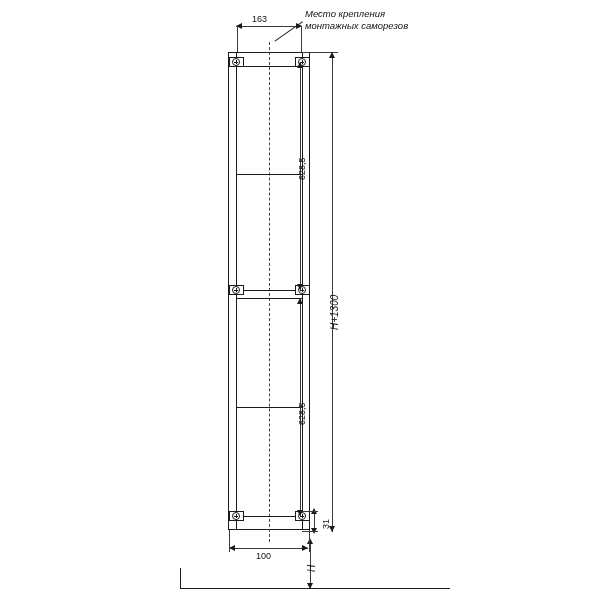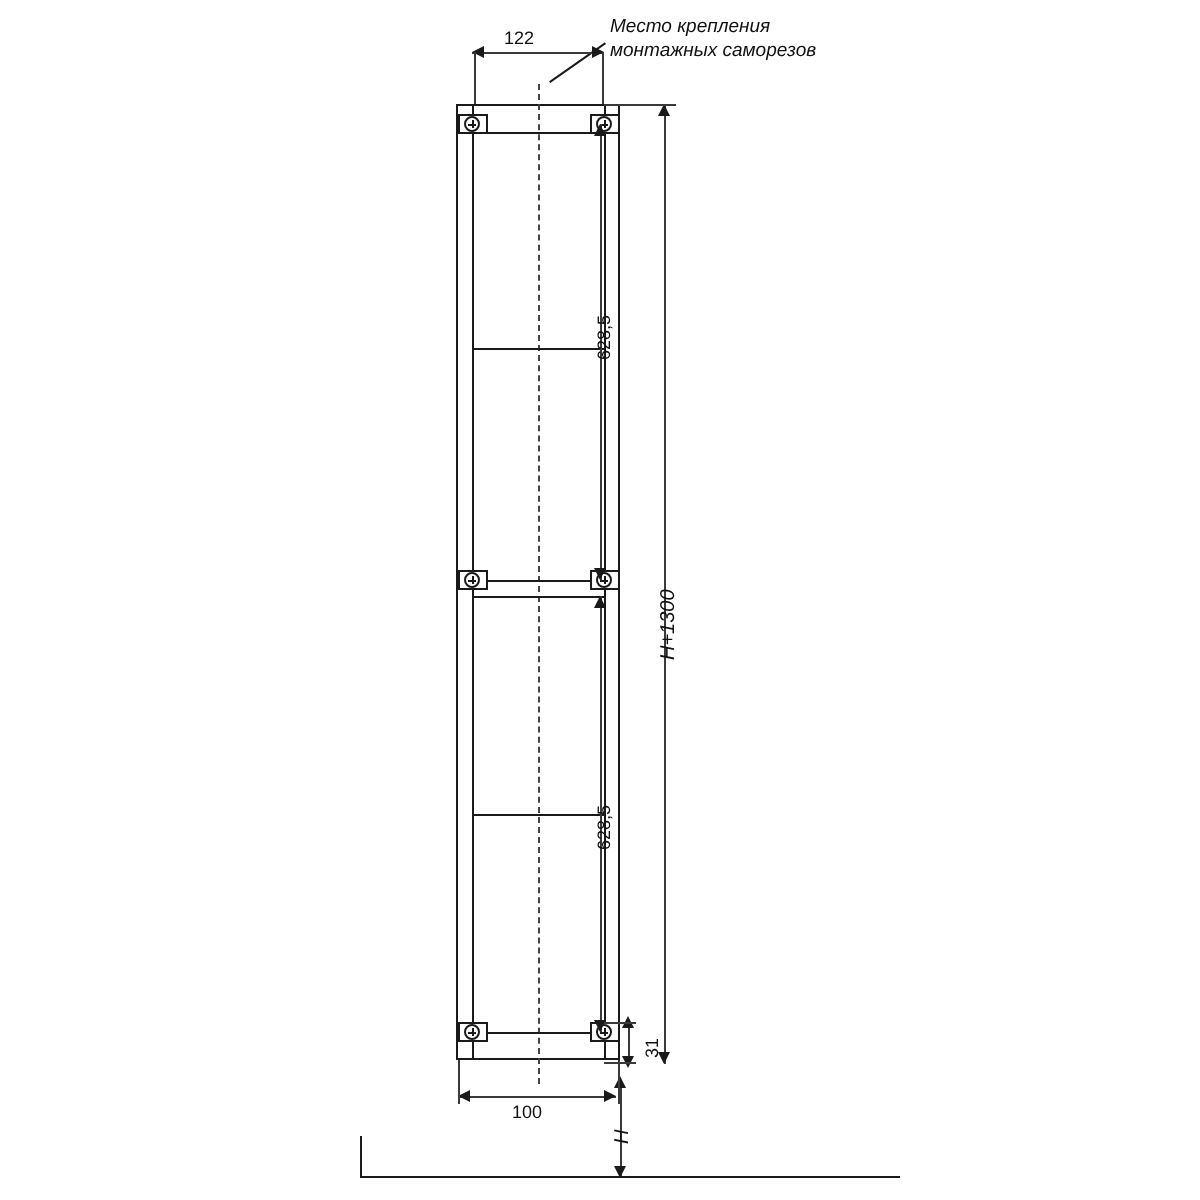--- a/index.html
+++ b/index.html
@@ -114,21 +114,21 @@
 <div id="root">
 
   <div class="note" style="left:305px; top:8px;">Место крепления
 монтажных саморезов</div>
 
   <div class="leader" style="left:303px; top:22px; width:34px; transform: rotate(145deg);"></div>
 
   <div class="ln h thin" style="left:236px; top:26px; width:66px;"></div>
   <div class="arrow left" style="left:236px; top:23px;"></div>
   <div class="arrow right" style="left:296px; top:23px;"></div>
-  <div class="lbl" style="left:252px; top:14px;">122</div>
+  <div class="lbl" style="left:252px; top:14px;">163</div>
 
   <div class="ln v thin" style="left:237px; top:26px; height:26px;"></div>
   <div class="ln v thin" style="left:301px; top:26px; height:26px;"></div>
 
   <div class="panel-body" style="left:228px; top:52px; width:82px; height:478px;"></div>
 
   <div class="ln v" style="left:236px; top:52px; height:478px;"></div>
   <div class="ln v" style="left:302px; top:52px; height:478px;"></div>
 
   <div class="dash-v" style="left:269px; top:42px; height:500px;"></div>

